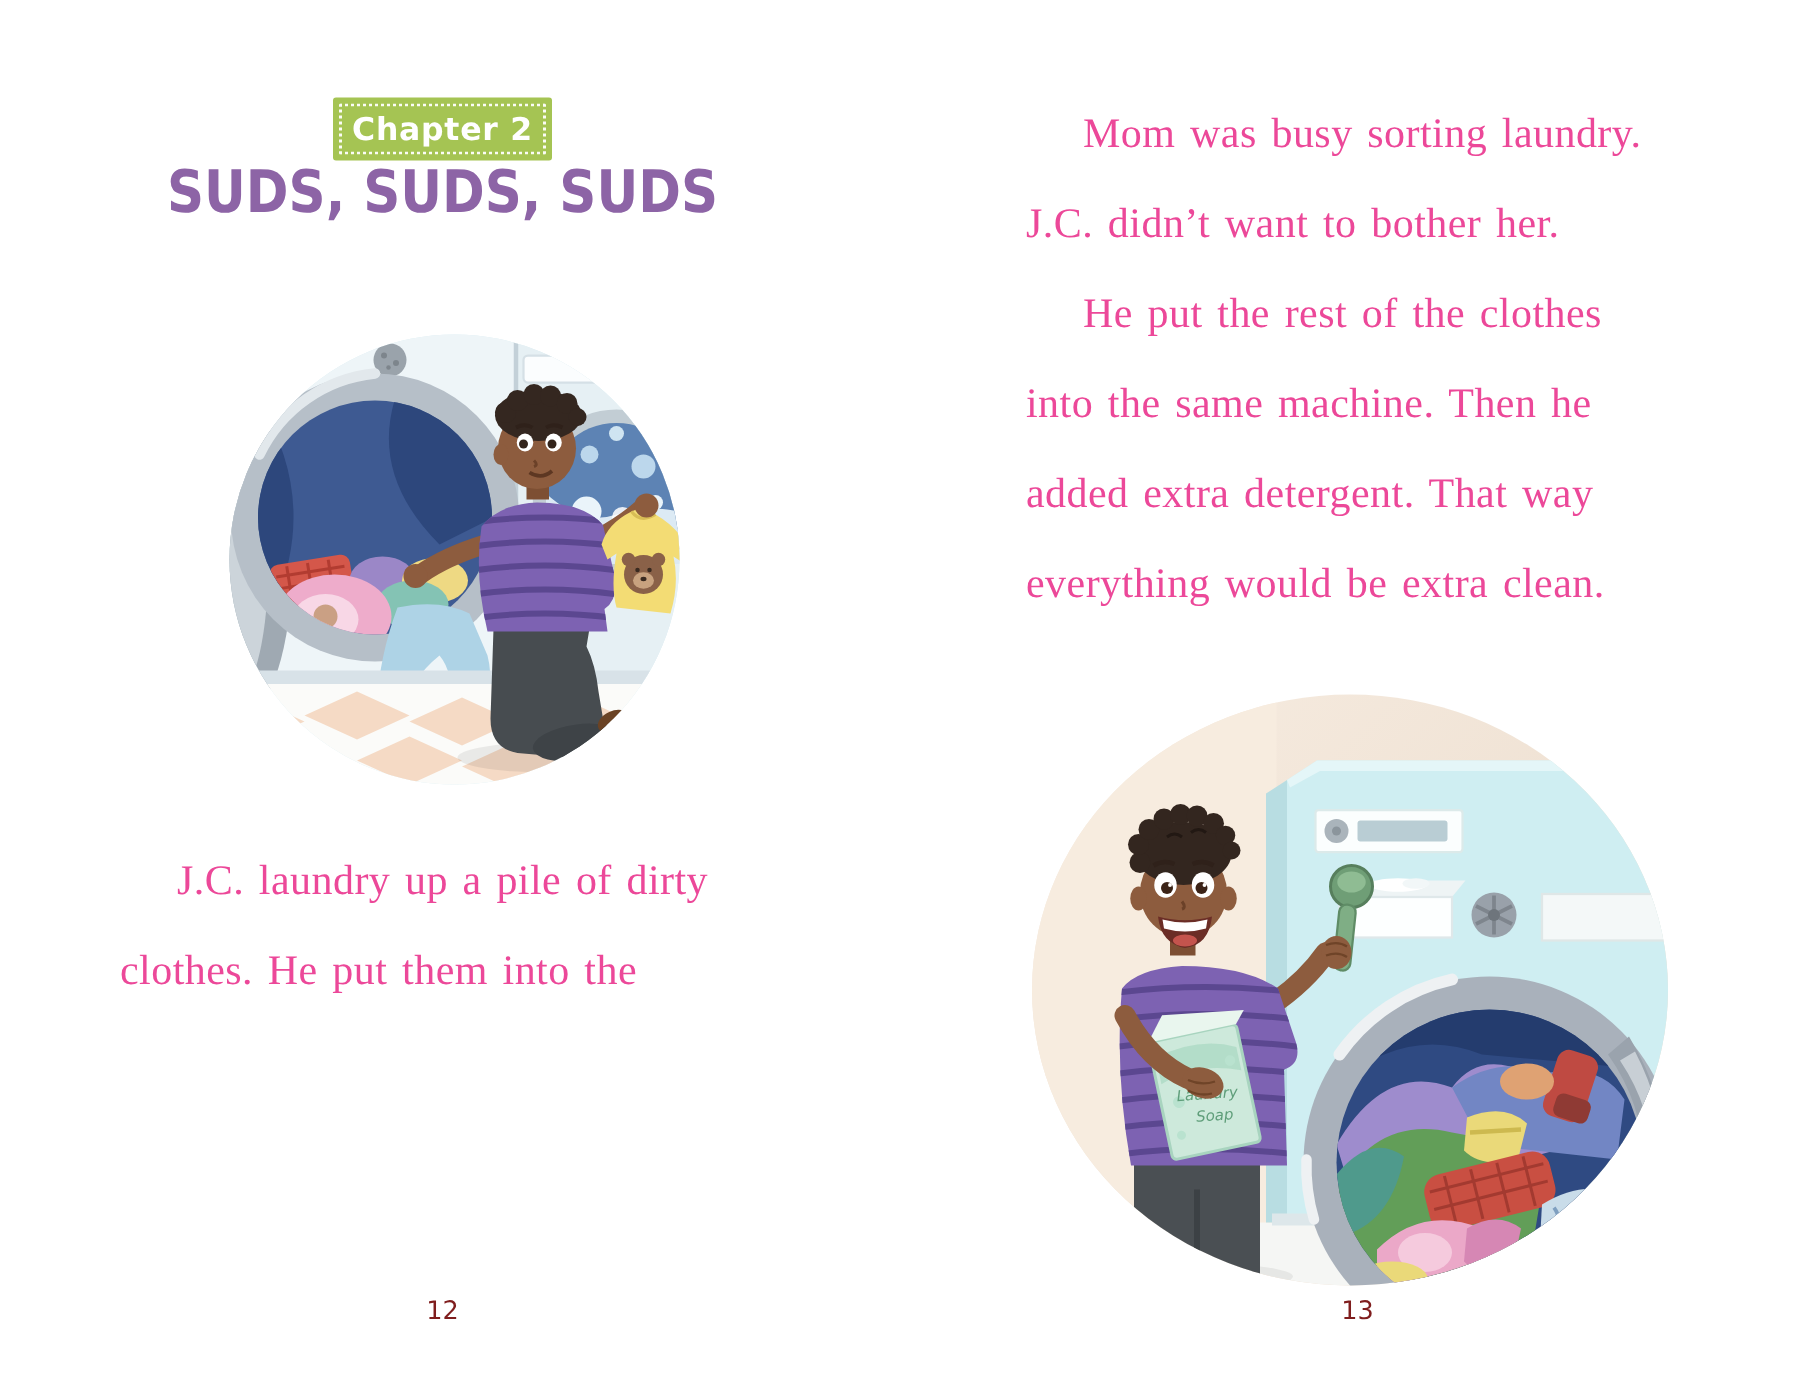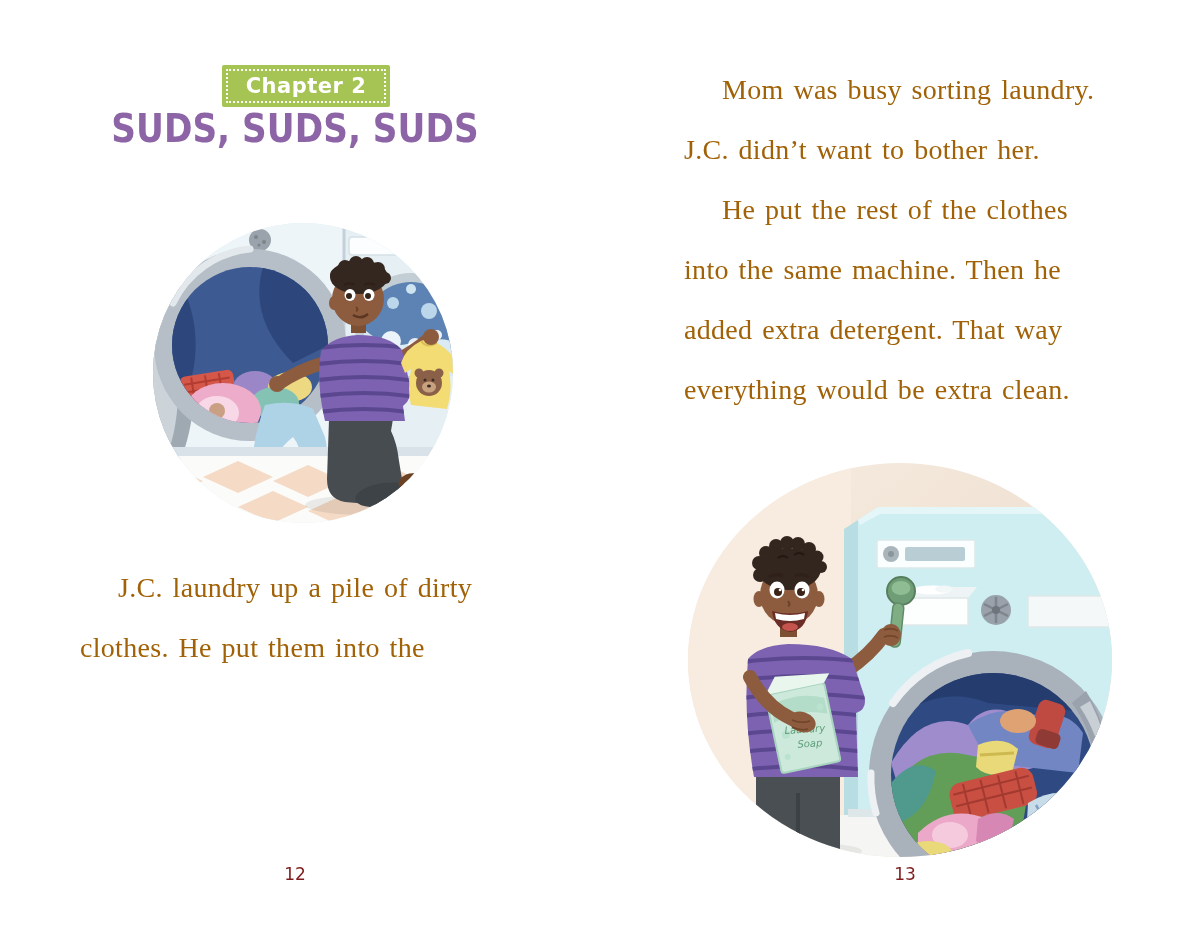--- a/index.html
+++ b/index.html
@@ -1,29 +1,29 @@
 <!DOCTYPE html>
 <html><head>
 <meta charset="utf-8">
 <style>
   html,body{margin:0;padding:0;background:#ffffff;}
   .stage{position:relative;width:1200px;height:929px;background:#ffffff;overflow:hidden;
          font-family:"Liberation Serif", serif;}
   
-  .badge{position:absolute;left:222px;top:65px;width:168px;height:42px;background:#a5c453;
+  .badge{position:absolute;left:222px;top:65px;width:146px;height:42px;background:#a5c453;
          border-radius:2px;display:flex;align-items:center;justify-content:center;}
   .badge-border{position:absolute;inset:4px;border:2px dotted rgba(255,255,255,.95);border-radius:1px;}
   .badge-label{position:relative;color:#ffffff;font-family:"DejaVu Sans", sans-serif;
          font-weight:bold;font-size:21px;letter-spacing:.5px;}
   
   .title{position:absolute;left:0;top:106px;width:590px;text-align:center;margin:0;
          color:#8d64a6;font-family:"DejaVu Sans", sans-serif;font-weight:bold;font-size:39px;
          letter-spacing:0px;transform:scaleX(.88);transform-origin:50% 50%;}
   
-  .para{position:absolute;color:#a16207;font-size:28px;letter-spacing:.3px;word-spacing:2.5px;}
+  .para{position:absolute;color:#ec4899;font-size:28px;letter-spacing:.3px;word-spacing:2.5px;}
   .para .line{height:60px;line-height:60px;white-space:nowrap;}
   .para .indent{padding-left:38px;}
   .para-left{left:80px;top:558px;width:460px;}
   .para-right{left:684px;top:60px;width:470px;}
   
   .pagenum{position:absolute;top:864px;width:590px;text-align:center;color:#7f1d1d;
          font-family:"DejaVu Sans", sans-serif;font-size:17px;}
   .pagenum.left{left:0;}
   .pagenum.right{left:610px;}
   

